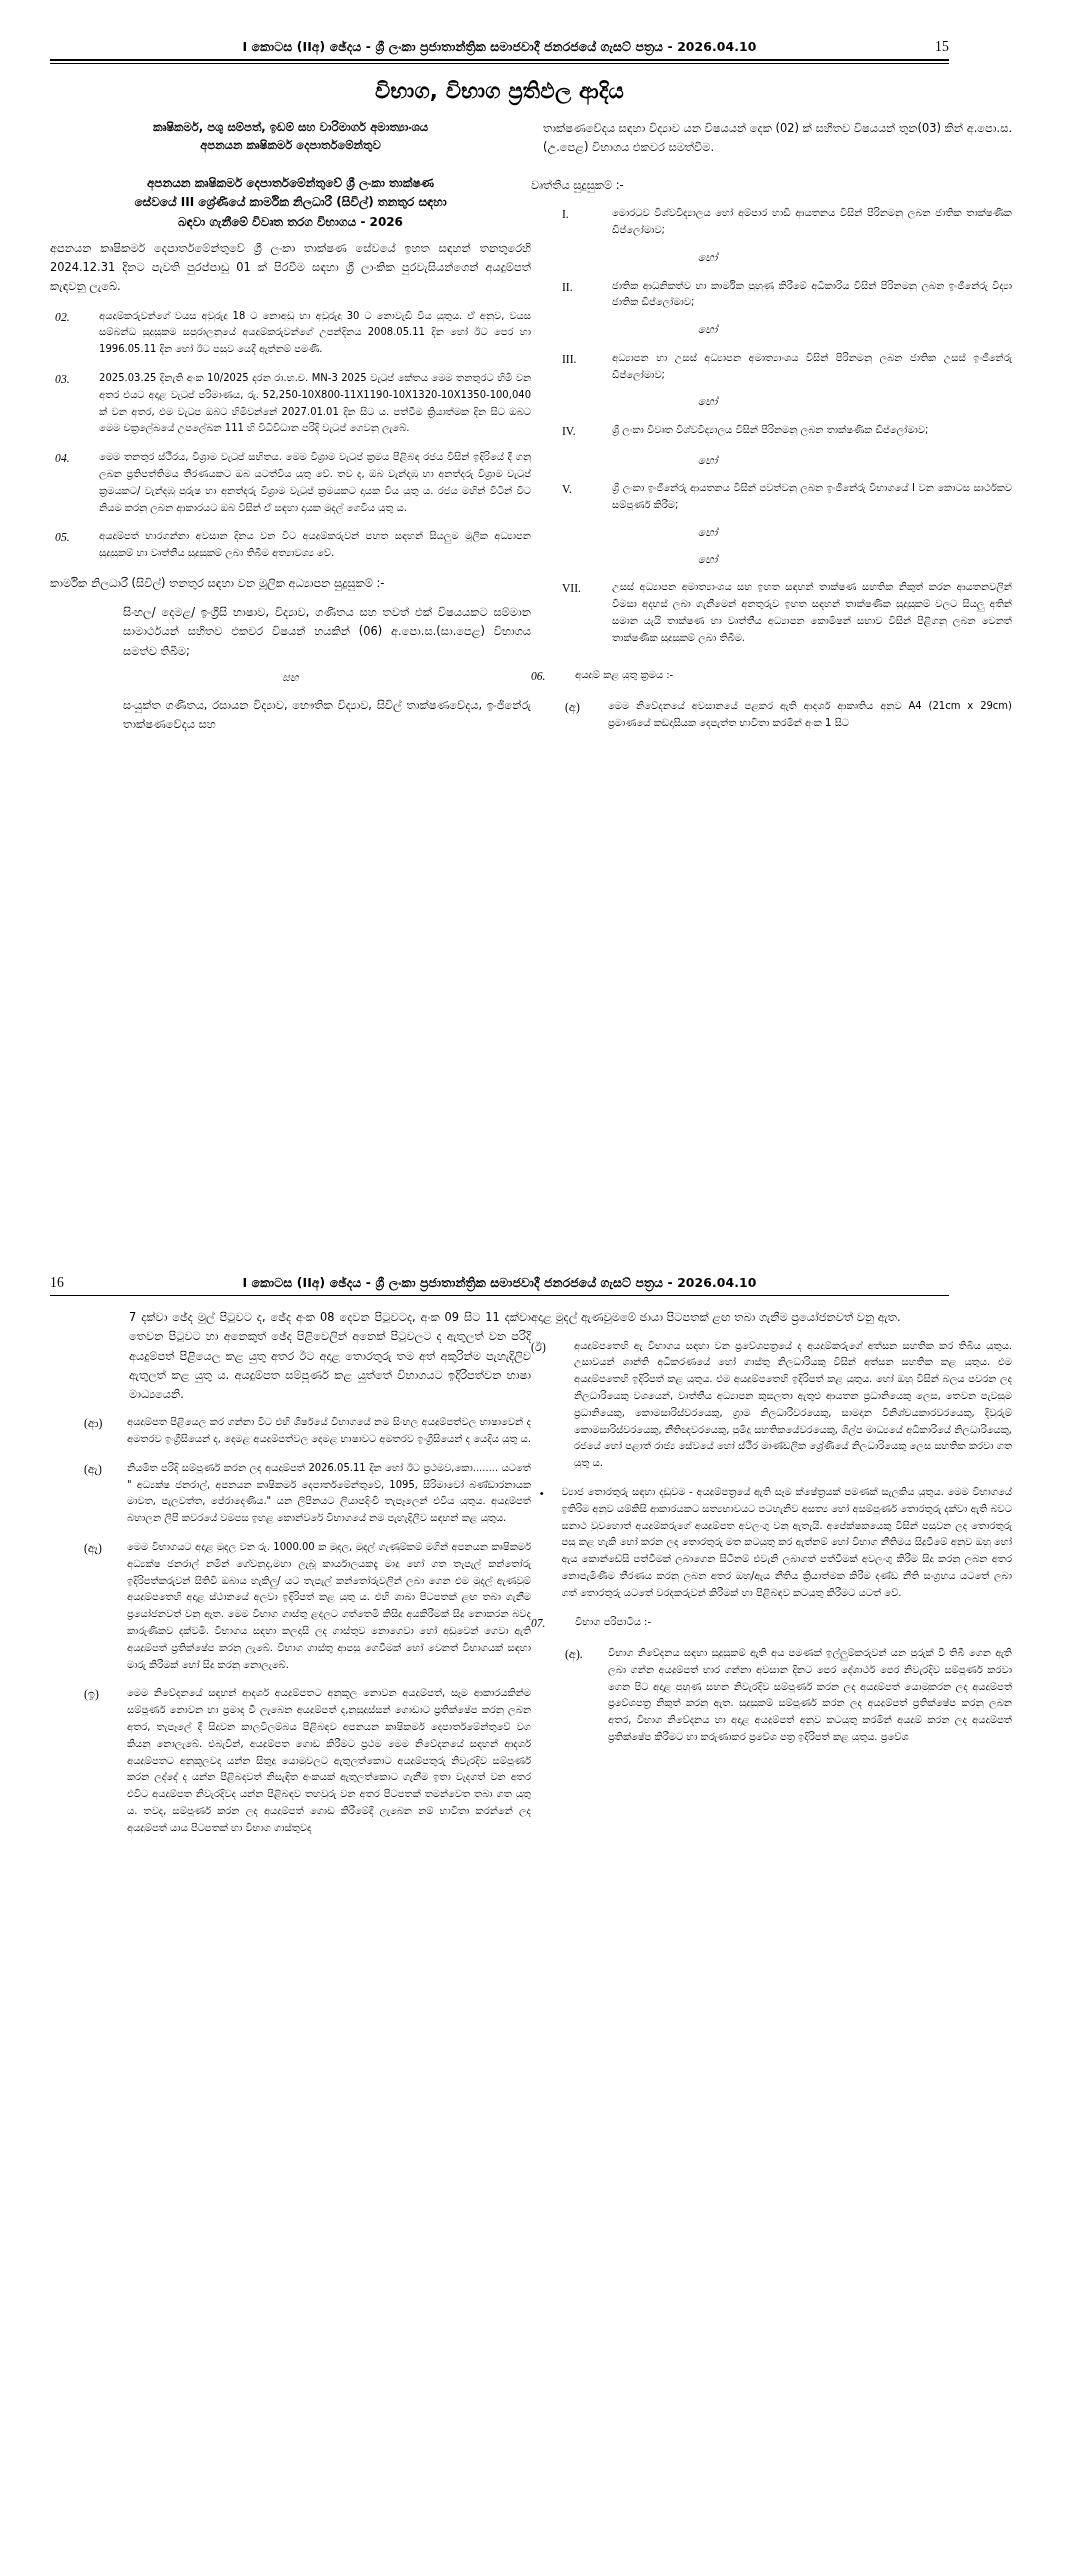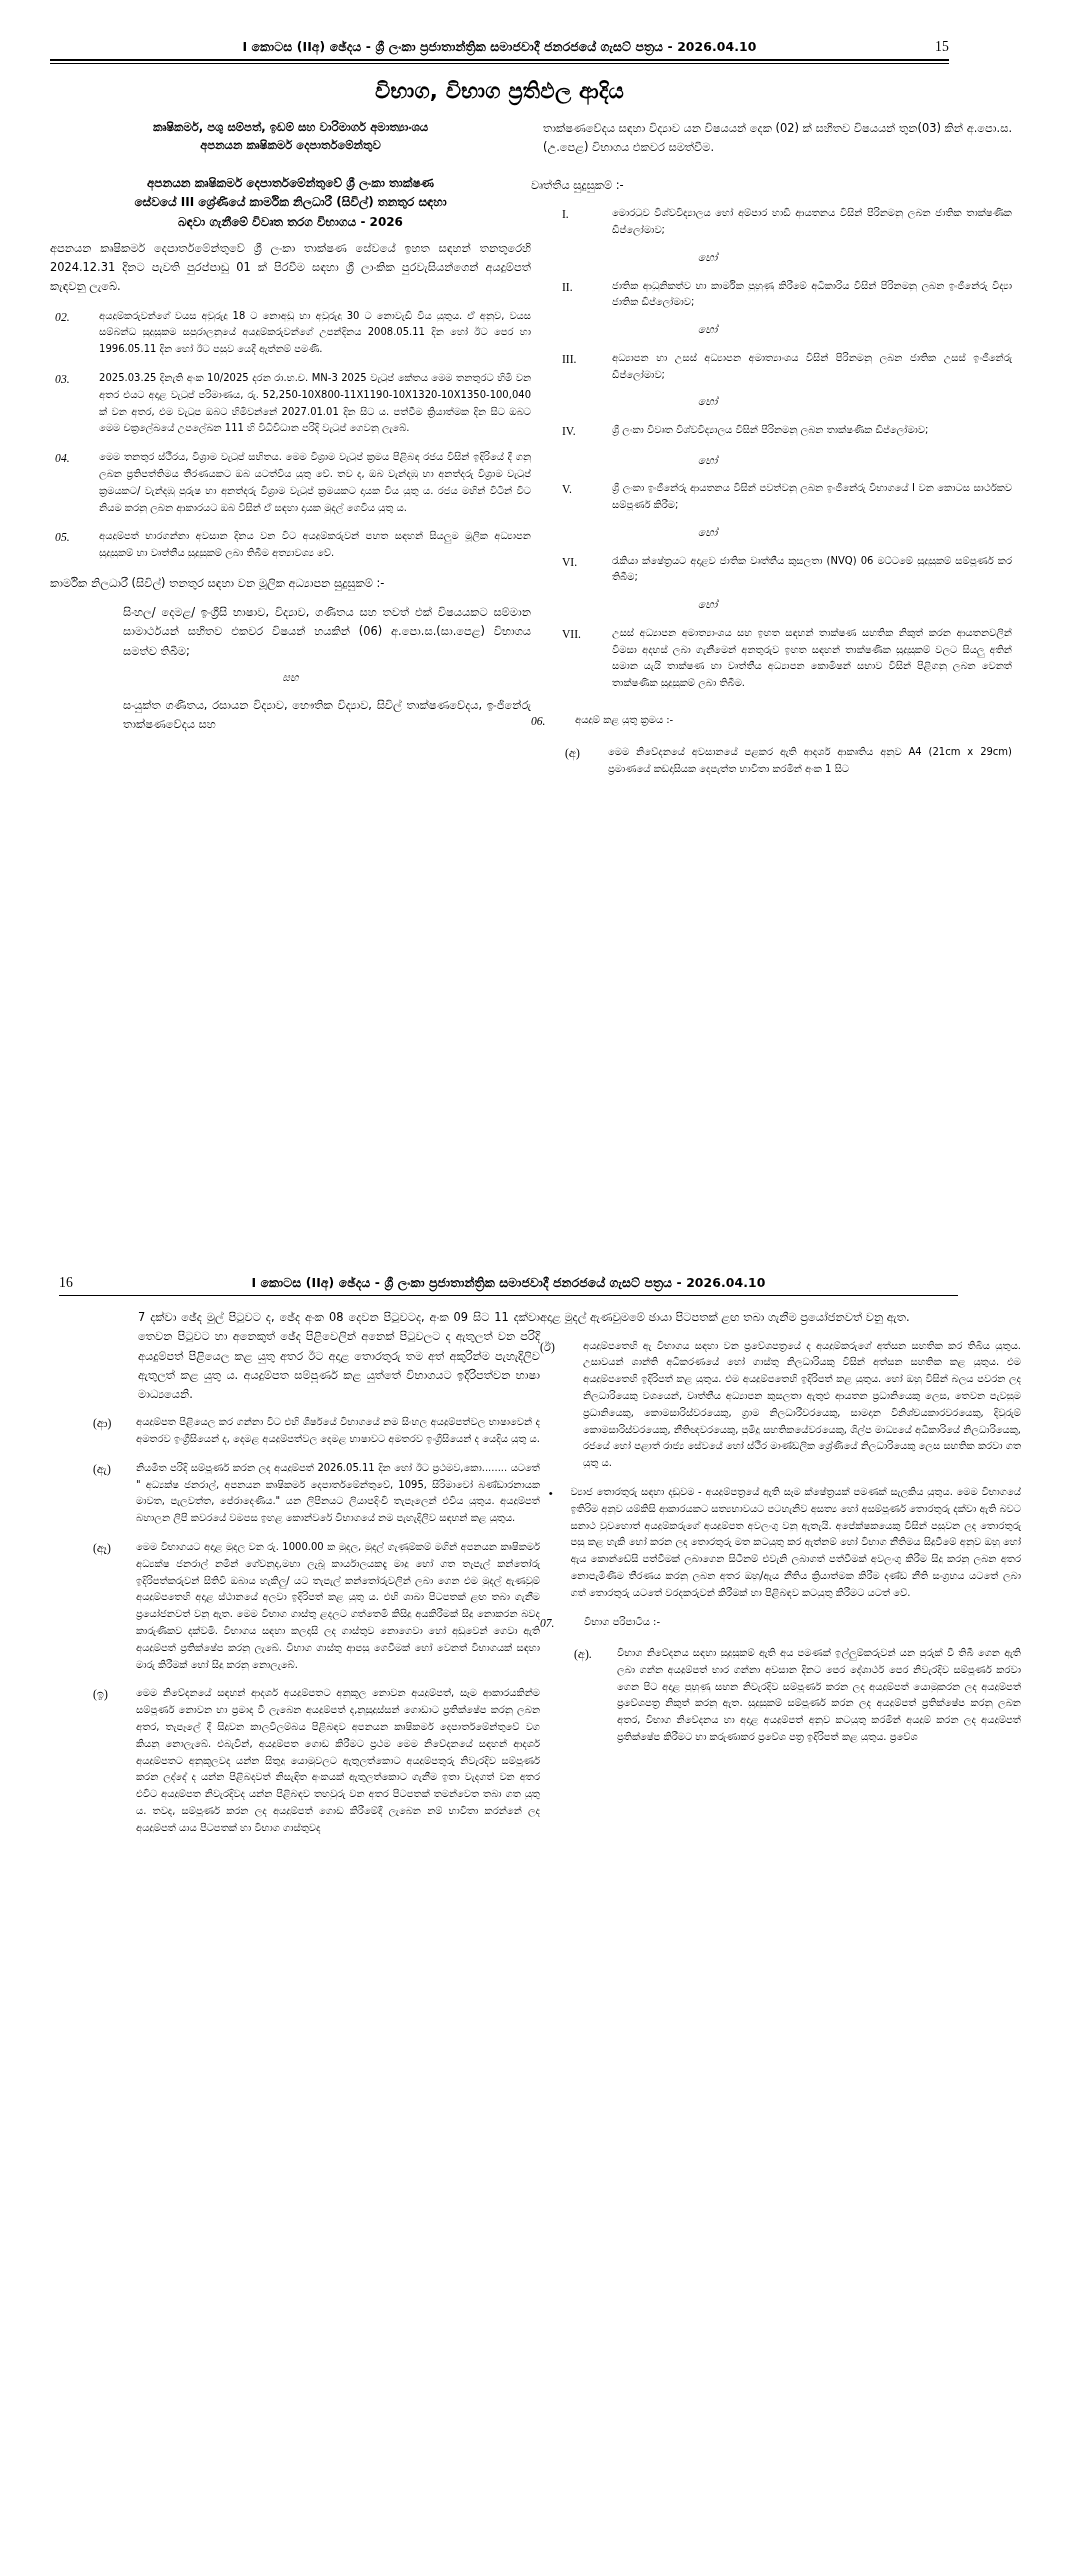--- a/index.html
+++ b/index.html
@@ -18,21 +18,21 @@
   }
 
   
   .page {
     position: relative;
     width: 999px;
     box-sizing: border-box;
     padding: 0 50px;
   }
   .page-1 { padding-top: 39px; height: 1251px; }
-  .page-2 { padding-top: 24px; height: 1325px; margin-left: 9px; }
+  .page-2 { padding-top: 24px; height: 1325px; }
 
   
   .runhead {
     display: flex;
     align-items: baseline;
     font-size: 12.4px;
     font-weight: bold;
     letter-spacing: 0.1px;
     white-space: nowrap;
   }
@@ -256,24 +256,20 @@
           <span class="content">ශ්‍රී ලංකා විවෘත විශ්වවිද්‍යාලය විසින් පිරිනමනු ලබන තාක්ෂණික ඩිප්ලෝමාව;</span>
         </div>
         <div class="conj-r">හෝ</div>
 
         <div class="item g-roman">
           <span class="marker">V.</span>
           <span class="content">ශ්‍රී ලංකා ඉංජිනේරු ආයතනය විසින් පවත්වනු ලබන ඉංජිනේරු විභාගයේ I වන කොටස සාර්ථකව සම්පූර්ණ කිරීම;</span>
         </div>
         <div class="conj-r">හෝ</div>
 
-        <div class="item g-roman">
-          <span class="marker">VI.</span>
-          <span class="content">රැකියා ක්ෂේත්‍රයට අදාළව ජාතික වෘත්තීය කුසලතා (NVQ) 06 මට්ටමේ සුදුසුකම් සම්පූර්ණ කර තිබීම;</span>
-        </div>
         <div class="conj-r">හෝ</div>
 
         <div class="item g-roman">
           <span class="marker">VII.</span>
           <span class="content">උසස් අධ්‍යාපන අමාත්‍යාංශය සහ ඉහත සඳහන් තාක්ෂණ සහතික නිකුත් කරන ආයතනවලින් විමසා අදහස් ලබා ගැනීමෙන් අනතුරුව ඉහත සඳහන් තාක්ෂණික සුදුසුකම් වලට සියලු අතින් සමාන යැයි තාක්ෂණ හා වෘත්තීය අධ්‍යාපන කොමිෂන් සභාව විසින් පිළිගනු ලබන වෙනත් තාක්ෂණික සුදුසුකම් ලබා තිබීම.</span>
         </div>
 
         <div class="spacer-sm"></div>
 
         <div class="item g-num" style="padding-left:0">

